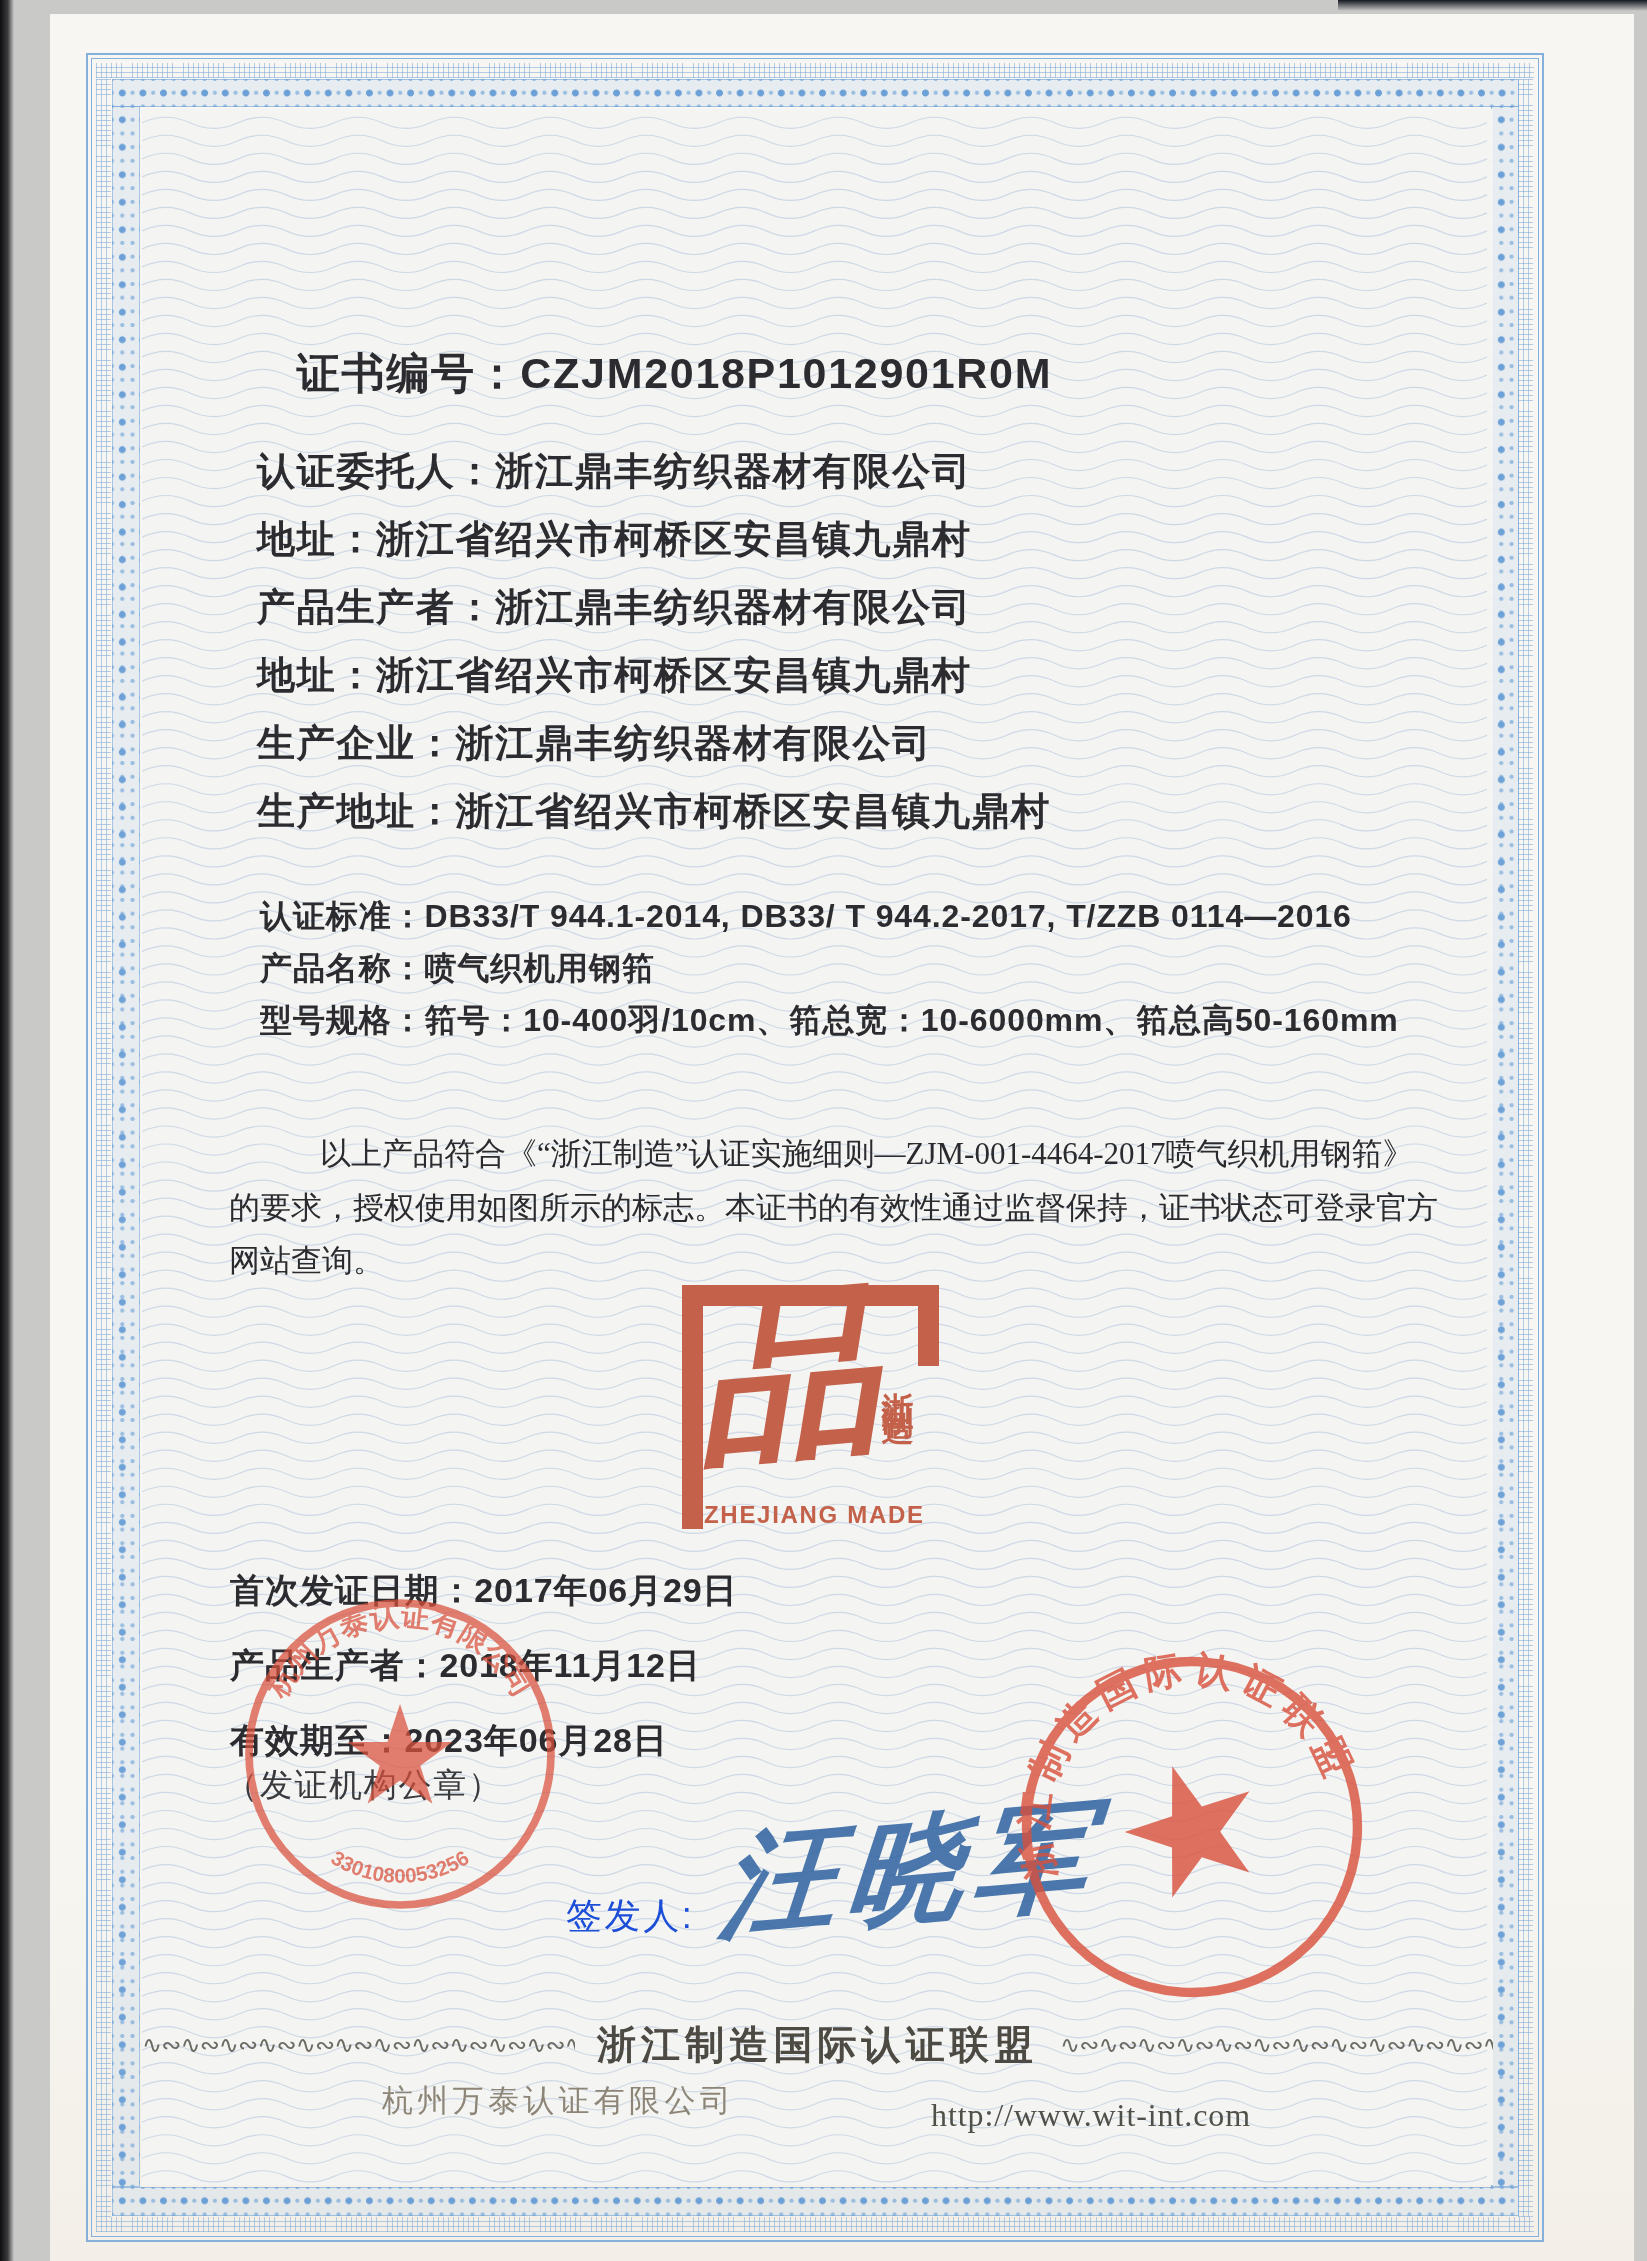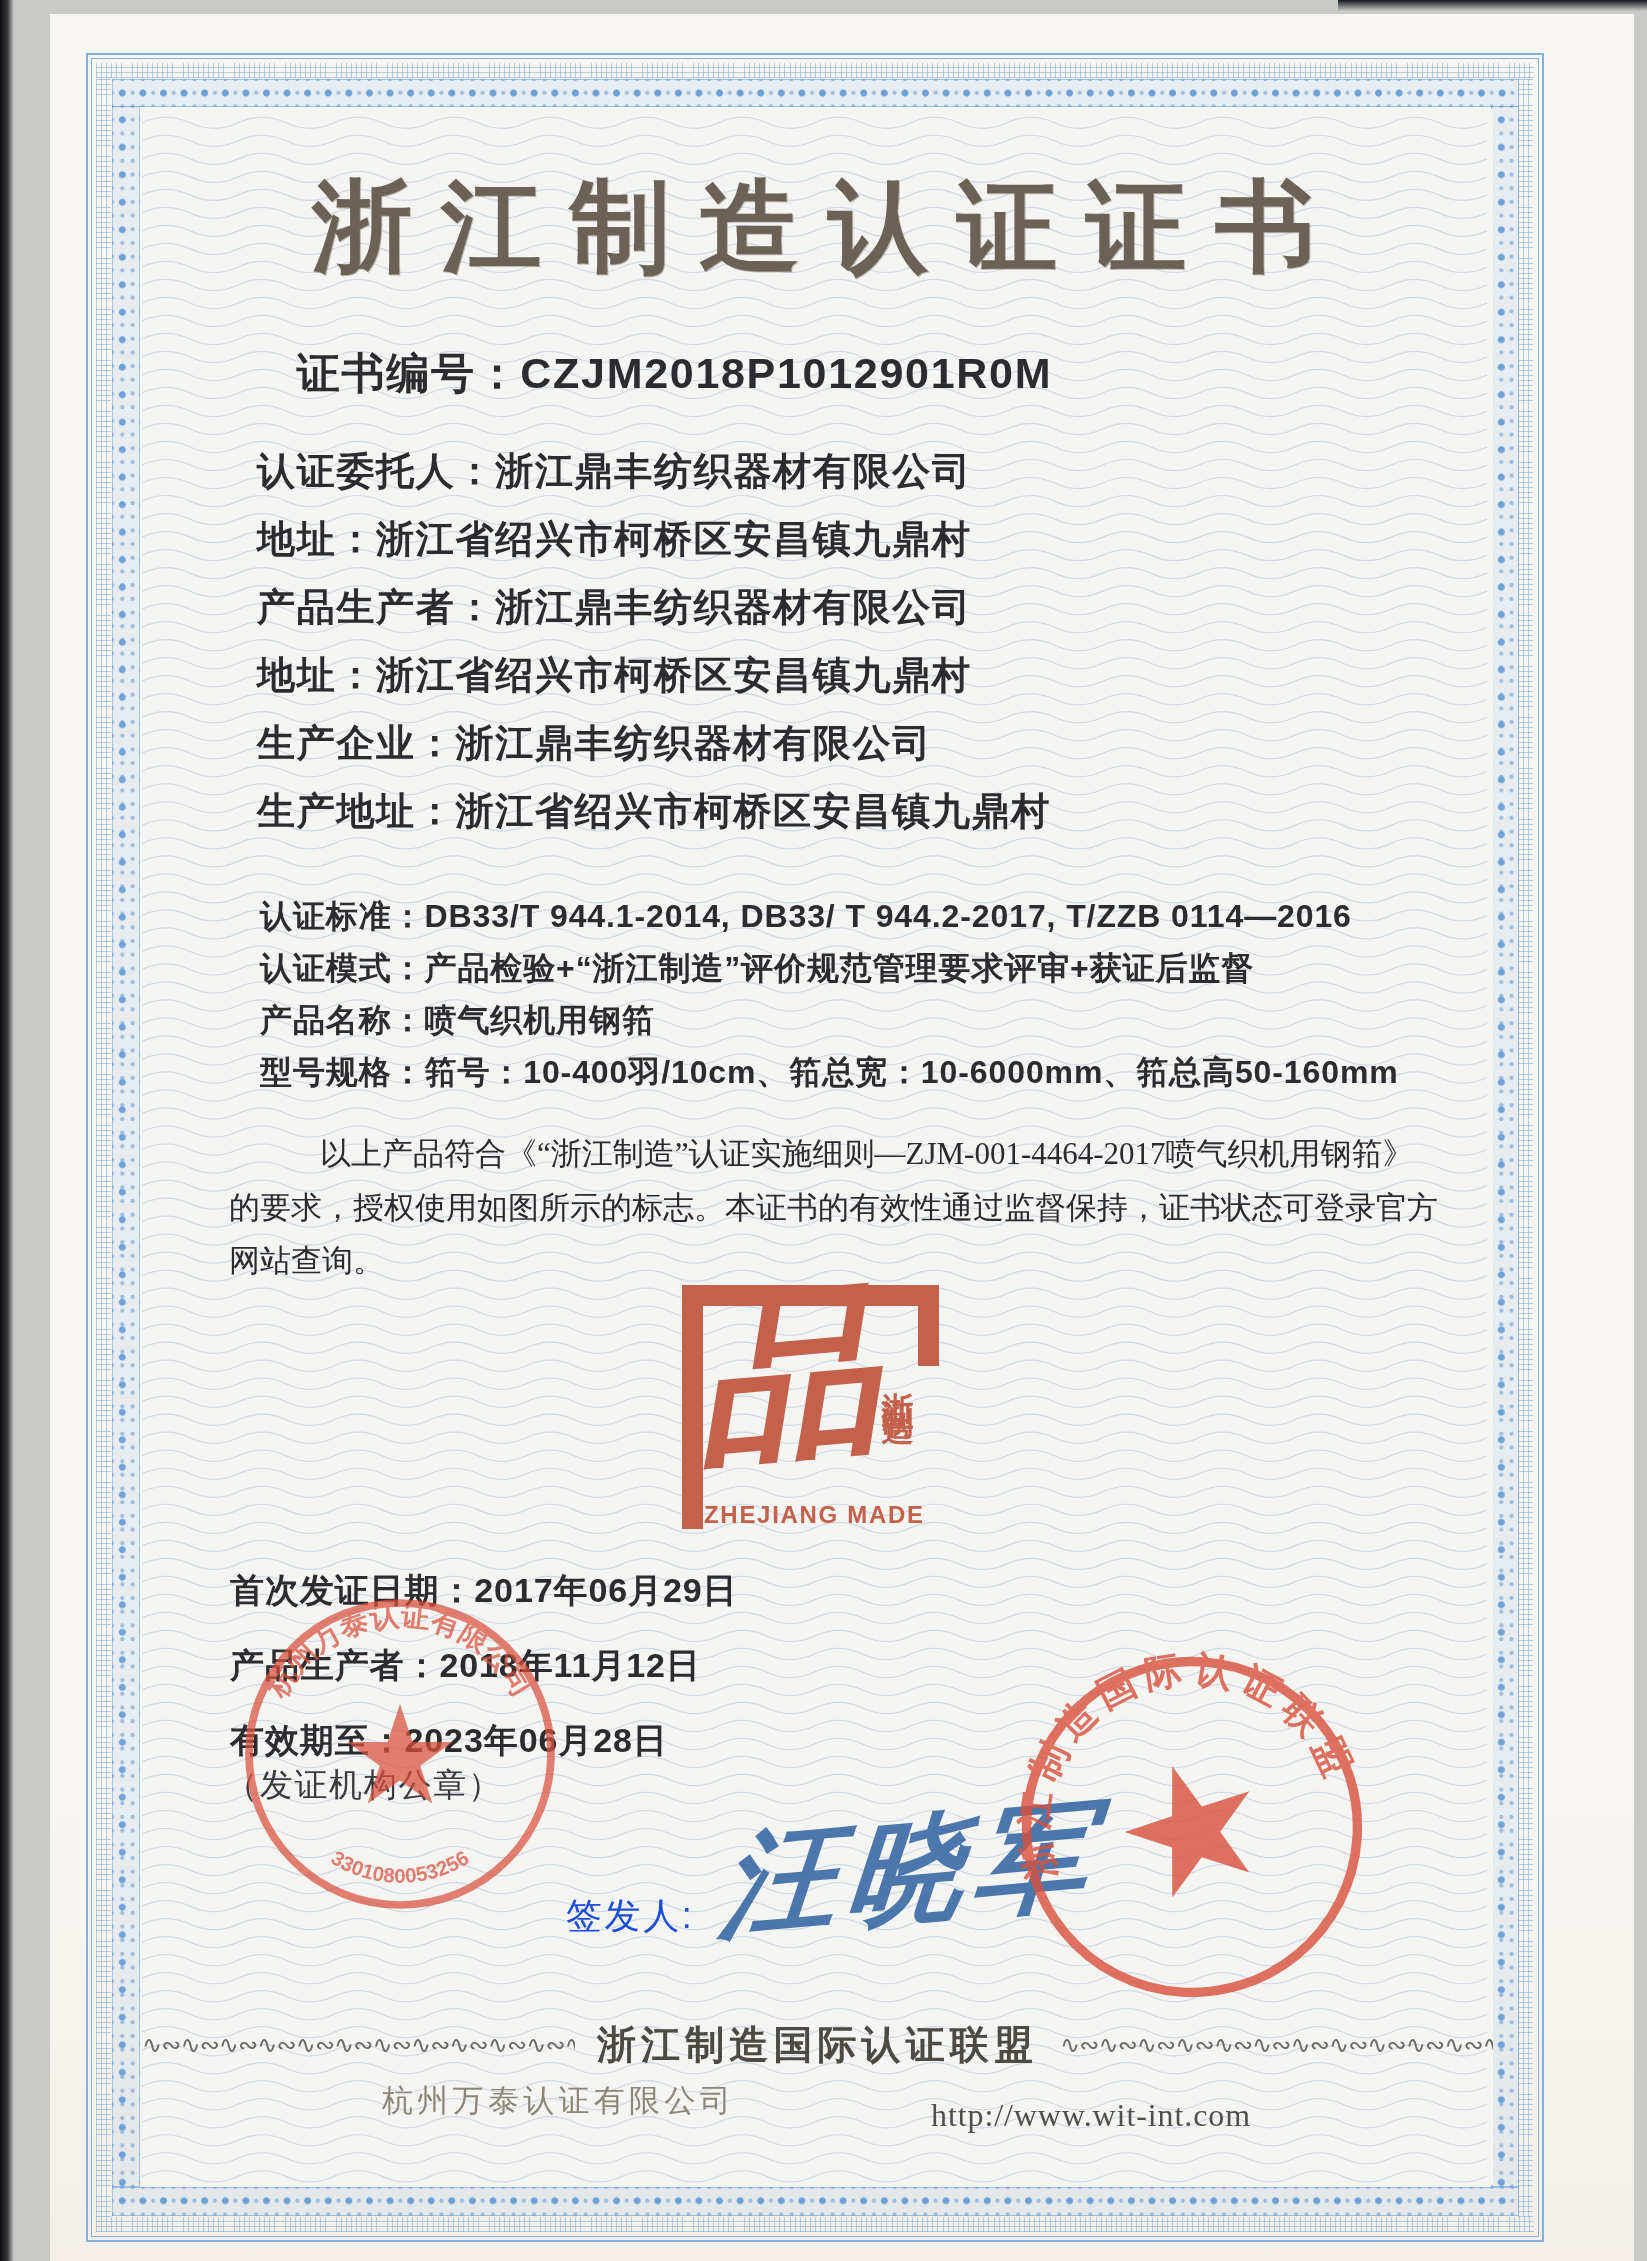--- a/index.html
+++ b/index.html
@@ -224,35 +224,33 @@
       <path d="M0 2263 q28 -13 56 0 t56 0 t56 0 t56 0 t56 0 t56 0 t56 0 t56 0 t56 0 t56 0 t56 0 t56 0 t56 0 t56 0 t56 0 t56 0 t56 0 t56 0 t56 0 t56 0 t56 0 t56 0 t56 0 t56 0 t56 0 t56 0 t56 0 t56 0"></path>
       <path d="M0 2284 q28 -13 56 0 t56 0 t56 0 t56 0 t56 0 t56 0 t56 0 t56 0 t56 0 t56 0 t56 0 t56 0 t56 0 t56 0 t56 0 t56 0 t56 0 t56 0 t56 0 t56 0 t56 0 t56 0 t56 0 t56 0 t56 0 t56 0 t56 0 t56 0"></path>
       <path d="M0 2305 q28 -13 56 0 t56 0 t56 0 t56 0 t56 0 t56 0 t56 0 t56 0 t56 0 t56 0 t56 0 t56 0 t56 0 t56 0 t56 0 t56 0 t56 0 t56 0 t56 0 t56 0 t56 0 t56 0 t56 0 t56 0 t56 0 t56 0 t56 0 t56 0"></path>
       <path d="M0 2326 q28 -13 56 0 t56 0 t56 0 t56 0 t56 0 t56 0 t56 0 t56 0 t56 0 t56 0 t56 0 t56 0 t56 0 t56 0 t56 0 t56 0 t56 0 t56 0 t56 0 t56 0 t56 0 t56 0 t56 0 t56 0 t56 0 t56 0 t56 0 t56 0"></path>
       <path d="M0 2347 q28 -13 56 0 t56 0 t56 0 t56 0 t56 0 t56 0 t56 0 t56 0 t56 0 t56 0 t56 0 t56 0 t56 0 t56 0 t56 0 t56 0 t56 0 t56 0 t56 0 t56 0 t56 0 t56 0 t56 0 t56 0 t56 0 t56 0 t56 0 t56 0"></path>
       <path d="M0 2368 q28 -13 56 0 t56 0 t56 0 t56 0 t56 0 t56 0 t56 0 t56 0 t56 0 t56 0 t56 0 t56 0 t56 0 t56 0 t56 0 t56 0 t56 0 t56 0 t56 0 t56 0 t56 0 t56 0 t56 0 t56 0 t56 0 t56 0 t56 0 t56 0"></path>
       <path d="M0 2389 q28 -13 56 0 t56 0 t56 0 t56 0 t56 0 t56 0 t56 0 t56 0 t56 0 t56 0 t56 0 t56 0 t56 0 t56 0 t56 0 t56 0 t56 0 t56 0 t56 0 t56 0 t56 0 t56 0 t56 0 t56 0 t56 0 t56 0 t56 0 t56 0"></path>
       <path d="M0 2410 q28 -13 56 0 t56 0 t56 0 t56 0 t56 0 t56 0 t56 0 t56 0 t56 0 t56 0 t56 0 t56 0 t56 0 t56 0 t56 0 t56 0 t56 0 t56 0 t56 0 t56 0 t56 0 t56 0 t56 0 t56 0 t56 0 t56 0 t56 0 t56 0"></path>
     </svg>
 
-  <div class="abs title" data-name="certificate-title">浙江制造认证证书</div>
   <div class="abs certno" data-name="certificate-number">证书编号：CZJM2018P1012901R0M</div>
 
   <div class="abs info" data-name="applicant-info-block">
     <div data-name="info-line-applicant">认证委托人：浙江鼎丰纺织器材有限公司</div>
     <div data-name="info-line-applicant-address">地址：浙江省绍兴市柯桥区安昌镇九鼎村</div>
     <div data-name="info-line-producer">产品生产者：浙江鼎丰纺织器材有限公司</div>
     <div data-name="info-line-producer-address">地址：浙江省绍兴市柯桥区安昌镇九鼎村</div>
     <div data-name="info-line-manufacturer">生产企业：浙江鼎丰纺织器材有限公司</div>
     <div data-name="info-line-manufacturer-address">生产地址：浙江省绍兴市柯桥区安昌镇九鼎村</div>
   </div>
 
   <div class="abs specs" data-name="certification-spec-block">
     <div data-name="spec-line-standard">认证标准：DB33/T 944.1-2014, DB33/ T 944.2-2017, T/ZZB 0114—2016</div>
-    <div data-name="spec-line-mode">认证模式：产品检验+“浙江制造”评价规范管理要求评审+获证后监督</div>
     <div data-name="spec-line-product-name">产品名称：喷气织机用钢筘</div>
     <div data-name="spec-line-model">型号规格：筘号：10-400羽/10cm、筘总宽：10-6000mm、筘总高50-160mm</div>
   </div>
 
   <div class="abs para p1" data-name="statement-line-1">以上产品符合《“浙江制造”认证实施细则—ZJM-001-4464-2017喷气织机用钢筘》</div>
   <div class="abs para p3" data-name="statement-line-3">网站查询。</div>
   <div class="abs para p2" data-name="statement-line-2">的要求，授权使用如图所示的标志。本证书的有效性通过监督保持，证书状态可登录官方</div>
 
   <div class="abs logo" data-name="zhejiang-made-logo">
     <div class="lg-bar lg-top" data-name="logo-frame-top"></div>

